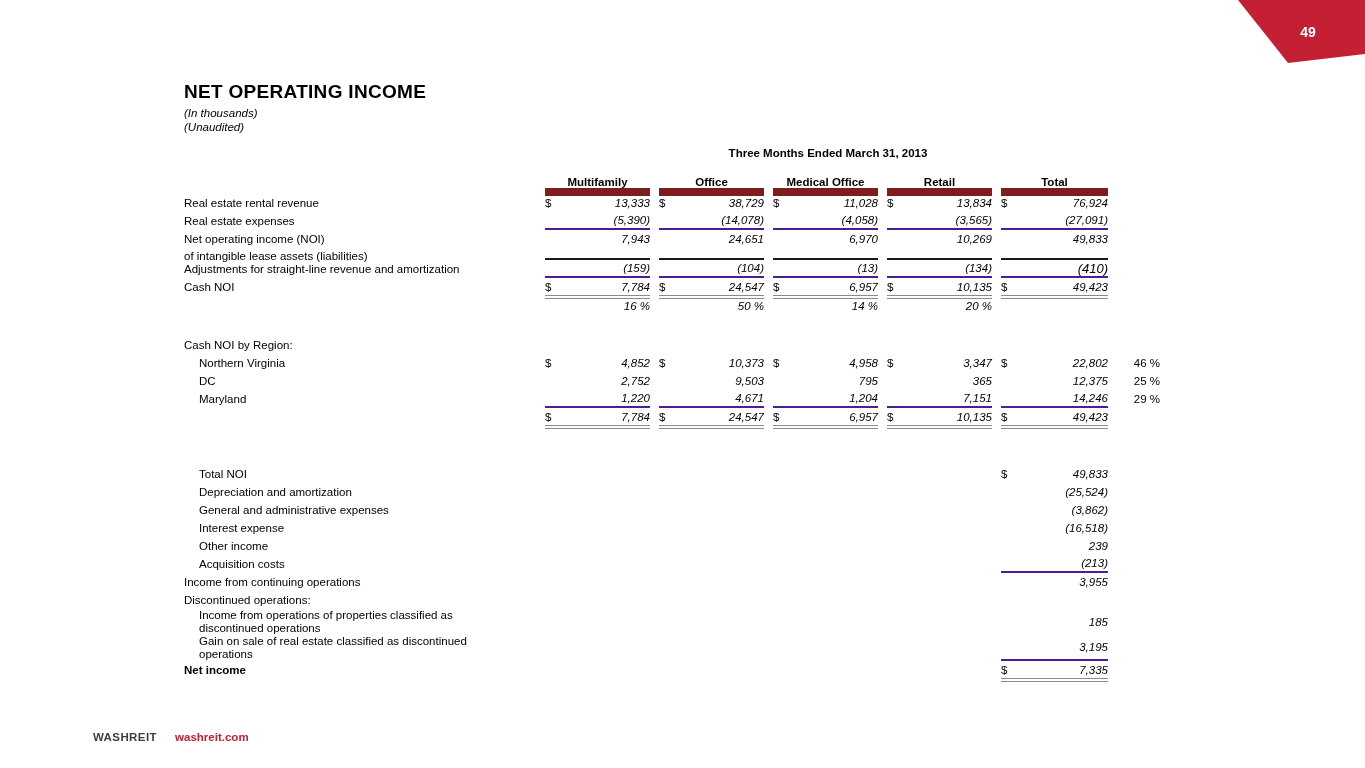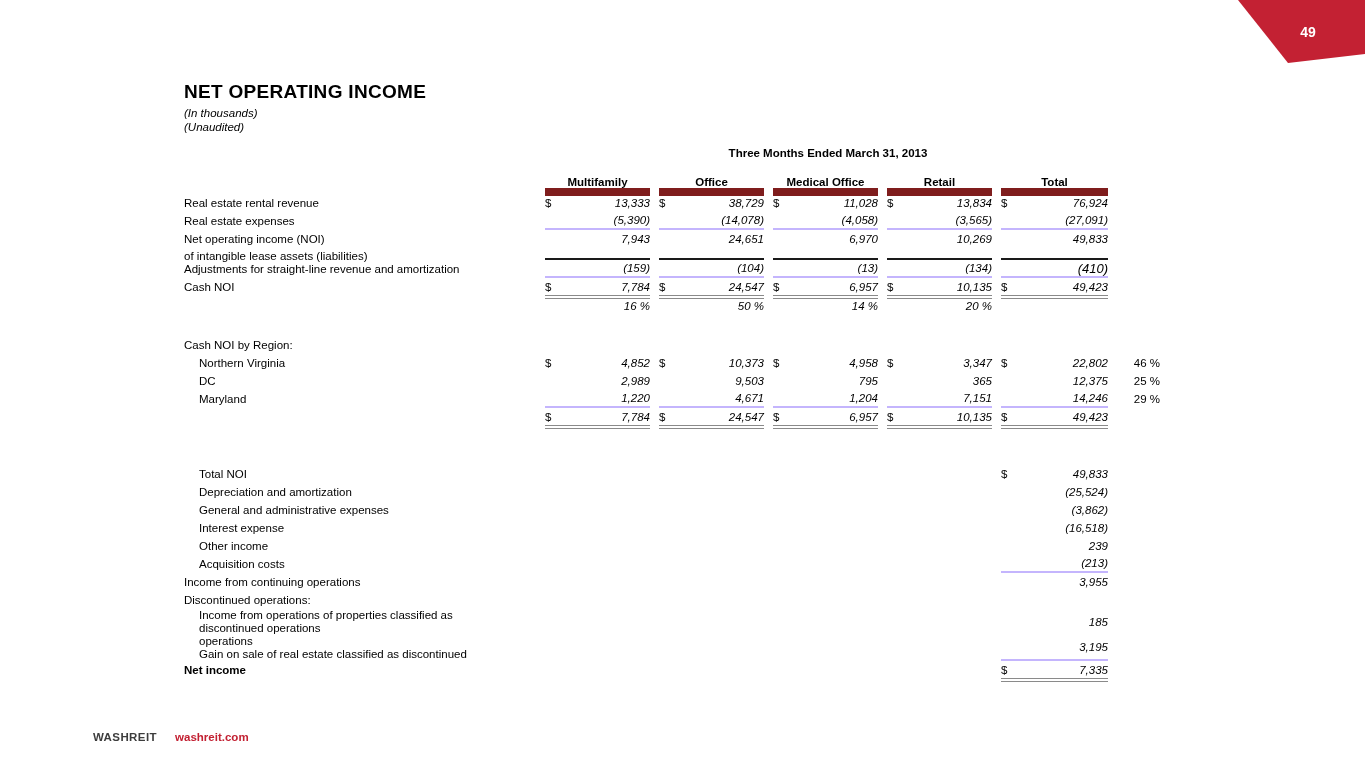--- a/index.html
+++ b/index.html
@@ -20,21 +20,21 @@
   }
   .row { display:grid; grid-template-columns:352px 114px 114px 114px 114px 116px 52px; height:18px; }
   .lbl { display:flex; flex-direction:column; justify-content:center; line-height:13px; }
   .lbl.ind { padding-left:15px; }
   .lbl.bold { font-weight:bold; }
   .cell { padding-left:9px; display:flex; flex-direction:column; justify-content:flex-end; }
   .cb { height:100%; box-sizing:border-box; display:flex; align-items:center; justify-content:space-between; }
   .cb .v { text-align:right; white-space:nowrap;font-style:italic; }
   .cb .v.big { font-size:13px; }
   .cb.box20 { height:20px; border-top:2px solid #1a1a1a; }
-  .cb.bs { border-bottom:2px solid #c4b5fd; }
+  .cb.bs { border-bottom:2px solid #4c1d95; }
   .cb.bd { border-bottom:1px solid #8a8a8a; position:relative; }
   .cb.bd::after { content:""; position:absolute; left:0; right:0; bottom:-4px; height:1px; background:#8a8a8a; }
   .hrow .cb { justify-content:center; font-weight:bold; border-bottom:8px solid #7f1d1d;text-align:right; }
   .pct { display:flex; align-items:center; justify-content:flex-end; text-align:right; white-space:nowrap; }
   .spacer { width:100%; }
 
   .footer { position:absolute; left:93px; top:731px; font-size:11.5px; font-weight:bold; }
   .footer .brand { color:#3d3d3d; letter-spacing:.4px; }
   .footer .site { margin-left:15px; }
 </style>
@@ -328,21 +328,21 @@
             <span class="v">22,802</span>
           </div>
         </div>
         <div class="pct">46 %</div>
       </div>
       <div class="row">
         <div class="lbl ind">DC</div>
         <div class="cell">
           <div class="cb">
             <span class="d"></span>
-            <span class="v">2,989</span>
+            <span class="v">2,752</span>
           </div>
         </div>
         <div class="cell">
           <div class="cb">
             <span class="d"></span>
             <span class="v">9,503</span>
           </div>
         </div>
         <div class="cell">
           <div class="cb">
@@ -560,22 +560,22 @@
         <div class="cell">
           <div class="cb">
             <span class="d"></span>
             <span class="v">185</span>
           </div>
         </div>
         <div class="pct"></div>
       </div>
       <div class="row" style="height: 26px;">
         <div class="lbl ind">
+          <span>Gain on sale of real estate classified as discontinued</span>
           <span>operations</span>
-          <span>Gain on sale of real estate classified as discontinued</span>
         </div>
         <div class="cell"></div>
         <div class="cell"></div>
         <div class="cell"></div>
         <div class="cell"></div>
         <div class="cell">
           <div class="cb bs">
             <span class="d"></span>
             <span class="v">3,195</span>
           </div>

